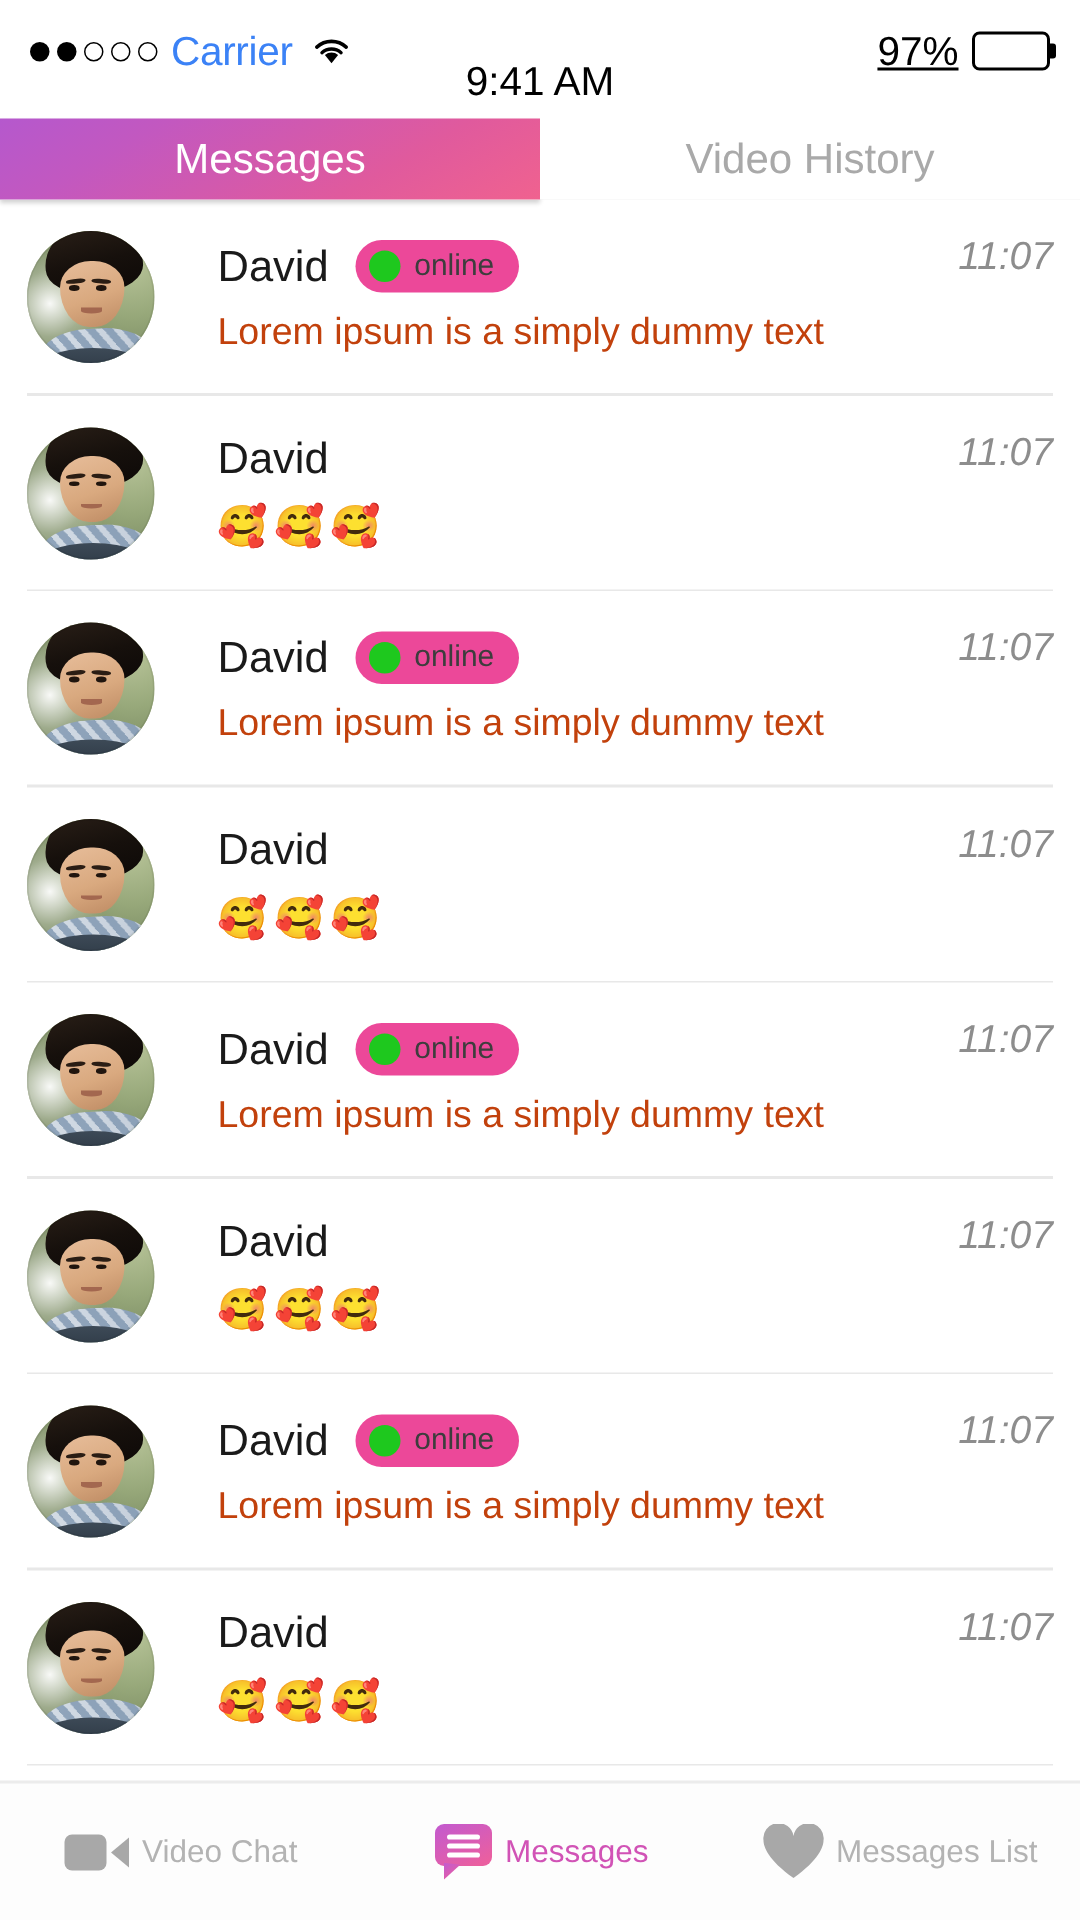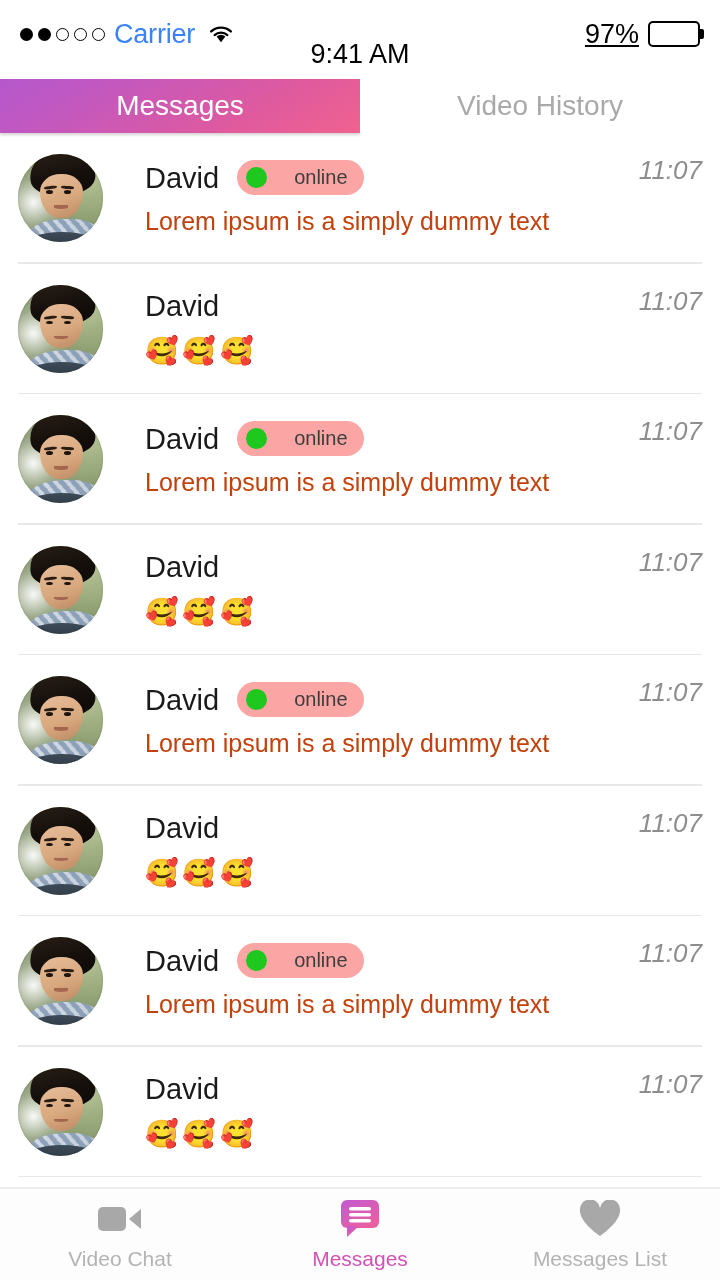--- a/index.html
+++ b/index.html
@@ -137,22 +137,22 @@
   }
   .av-ring{ position:absolute; inset:0; border-radius:50%; box-shadow:inset 0 0 0 1px rgba(0,0,0,0.07); }
 
   .row-body{
     flex:1; padding-left:42px; display:flex; flex-direction:column;
     justify-content:center; gap:12px; min-width:0;
   }
   .row-top{ display:flex; align-items:flex-end; gap:18px; }
   .name{ font-size:29px; color:#1a1a1a; }
   .badge{
-    display:inline-flex; align-items:center; gap:27px;
-    background:#fca5a5; border-radius:20px;
+    display:inline-flex; align-items:center; gap:9px;
+    background:#ec4899; border-radius:20px;
     padding:6px 16px 6px 9px;
   }
   .badge-dot{ width:21px; height:21px; border-radius:50%; background:#1ec81e; flex:0 0 21px; }
   .badge-text{ font-size:20px; color:#3d3d3d; }
   .preview{
     font-size:25px; color:#c2410c;
     white-space:nowrap; overflow:hidden; text-overflow:ellipsis;
   }
   .preview.emoji{ font-size:27px; letter-spacing:4px; }
   .time{
@@ -160,21 +160,21 @@
     align-self:flex-start; padding-top:22px;font-style:italic;
   }
 
   
   .bottom-nav{
     position:absolute; left:0; right:0; bottom:0; height:93px;
     background:#fdfdfd; display:flex;
     border-top:2px solid #ececec;
   }
   .nav-item{
-    flex:1; display:flex; flex-direction:column;
+    flex:1; display:flex; flex-direction:row;
     align-items:center; justify-content:center; gap:7px;
   }
   .nav-icon{ height:42px; display:flex; align-items:center; justify-content:center; }
   .nav-label{ font-size:21px; color:#b3b3b3; }
   .nav-item.active .nav-label{ color:#d153b6; }
 </style>
 </head>
 <body>
 
 <div class="phone">

